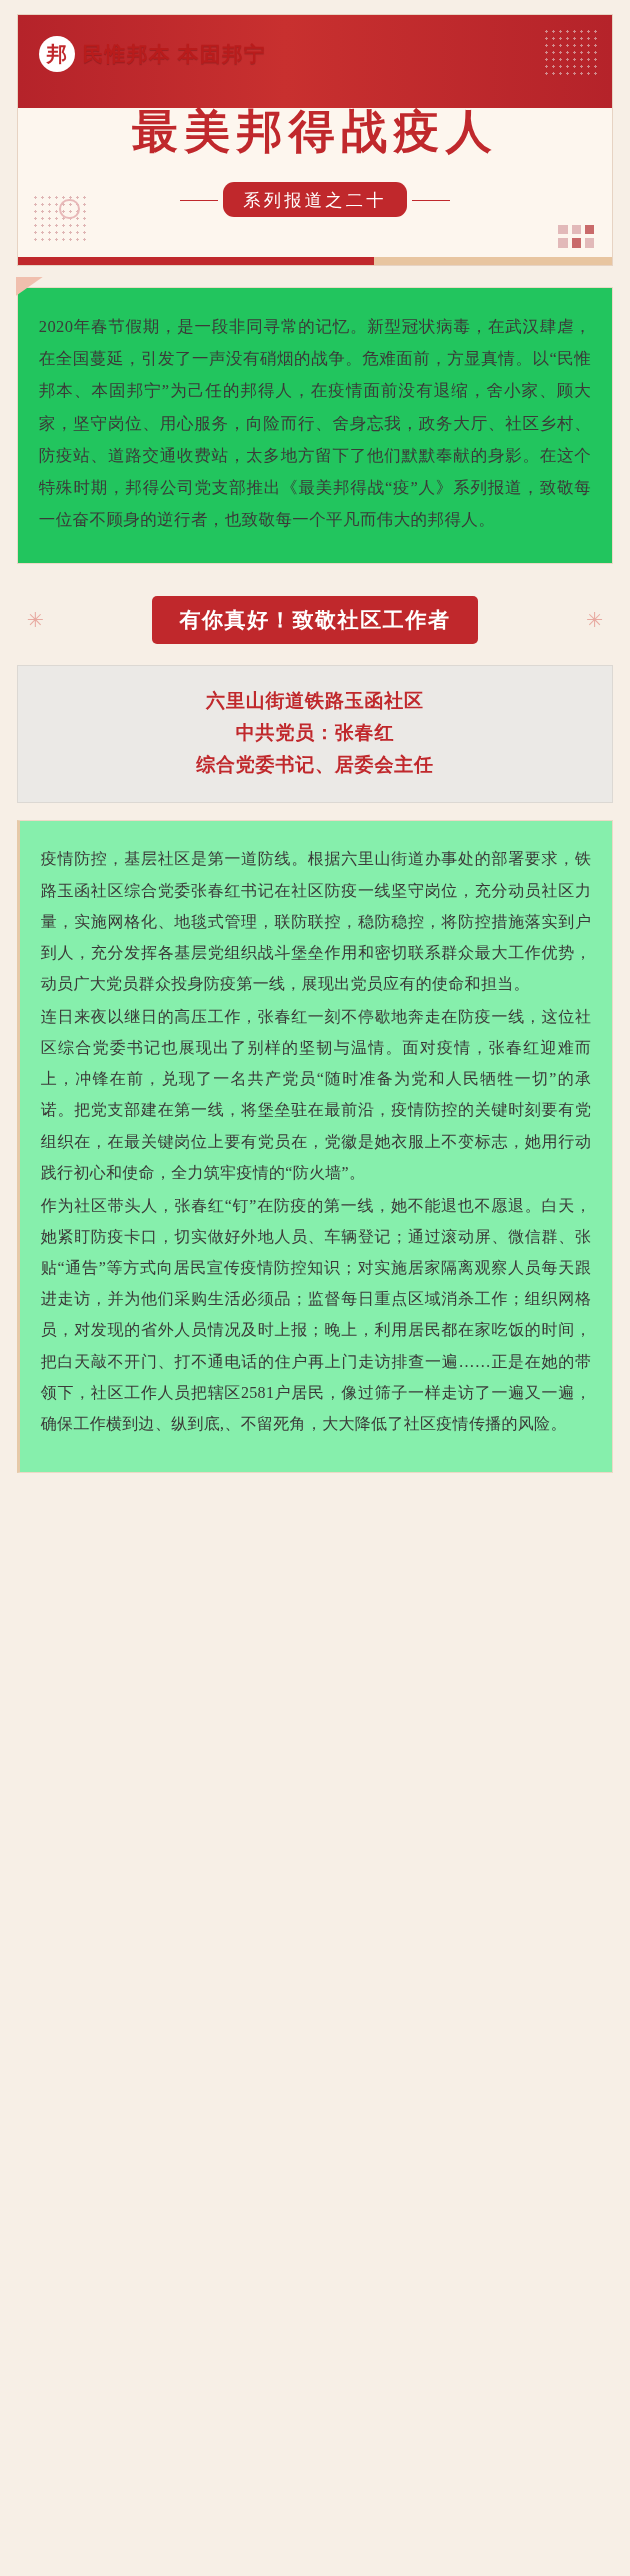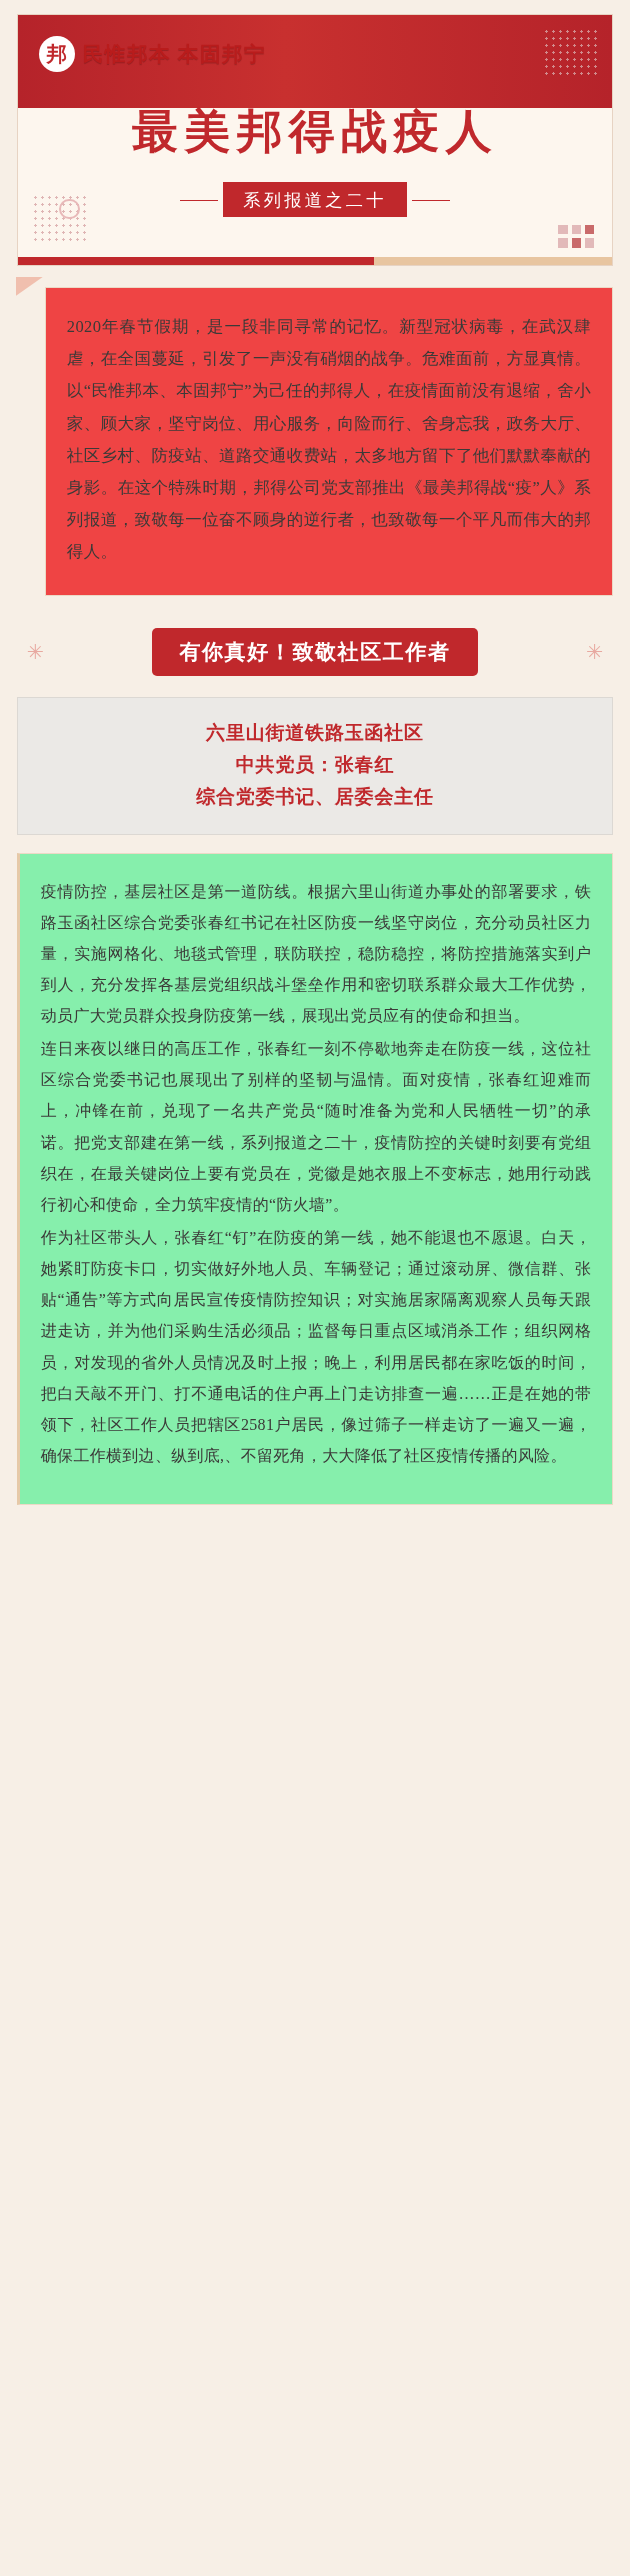--- a/index.html
+++ b/index.html
@@ -82,21 +82,21 @@
     z-index: 6;
   }
   .banner-sub .s {
     display: inline-block;
     background: #c0282c;
     color: #fff;
     font-size: 17.3px;
     letter-spacing: 3.2px;
     padding: 5.5px 20.5px;
     font-family: "Liberation Serif", serif;
-    border-radius: 0;
+    border-radius: 11px;
     position: relative;
   }
   .banner-sub .s:before, .banner-sub .s:after {
     content: "";
     position: absolute;
     top: 50%;
     width: 38px; height: 1.6px;
     background: #c0282c;
   }
   .banner-sub .s:before { left: -43px; }
@@ -132,24 +132,23 @@
     height: 7.9px;
     background: linear-gradient(90deg,#c0282c 0 60%, #e8c5a0 60% 100%);
   }
 
   
   .intro-wrap {
     position: relative;
     margin: 20.5px 17.3px 0 17.3px;
   }
   .intro-card {
-    background: #ef4444;
+    background: #22c55e;
     border: 0.8px solid #ecd9c6;
     padding: 23.6px 20.5px 27px 20.5px;
-    margin-left: 28px;
   }
   .intro-card p {
     margin: 0;
     font-size: 16.5px;
     line-height: 1.95;
     color: #3b3a38;
     text-align: justify;
     letter-spacing: 0.4px;
     font-family: "Liberation Serif", serif;
   }
@@ -275,18 +274,18 @@
   </div>
 
   <div class="person-card">
     <div class="line">六里山街道铁路玉函社区</div>
     <div class="line">中共党员：张春红</div>
     <div class="line">综合党委书记、居委会主任</div>
   </div>
 
   <div class="article">
     <p>疫情防控，基层社区是第一道防线。根据六里山街道办事处的部署要求，铁路玉函社区综合党委张春红书记在社区防疫一线坚守岗位，充分动员社区力量，实施网格化、地毯式管理，联防联控，稳防稳控，将防控措施落实到户到人，充分发挥各基层党组织战斗堡垒作用和密切联系群众最大工作优势，动员广大党员群众投身防疫第一线，展现出党员应有的使命和担当。</p>
-    <p>连日来夜以继日的高压工作，张春红一刻不停歇地奔走在防疫一线，这位社区综合党委书记也展现出了别样的坚韧与温情。面对疫情，张春红迎难而上，冲锋在前，兑现了一名共产党员“随时准备为党和人民牺牲一切”的承诺。把党支部建在第一线，系列报道之二十，疫情防控的关键时刻要有党组织在，在最关键岗位上要有党员在，党徽是她衣服上不变标志，她用行动践行初心和使命，全力筑牢疫情的“防火墙”。</p>
+    <p>连日来夜以继日的高压工作，张春红一刻不停歇地奔走在防疫一线，这位社区综合党委书记也展现出了别样的坚韧与温情。面对疫情，张春红迎难而上，冲锋在前，兑现了一名共产党员“随时准备为党和人民牺牲一切”的承诺。把党支部建在第一线，将堡垒驻在最前沿，疫情防控的关键时刻要有党组织在，在最关键岗位上要有党员在，党徽是她衣服上不变标志，她用行动践行初心和使命，全力筑牢疫情的“防火墙”。</p>
     <p>作为社区带头人，张春红“钉”在防疫的第一线，她不能退也不愿退。白天，她紧盯防疫卡口，切实做好外地人员、车辆登记；通过滚动屏、微信群、张贴“通告”等方式向居民宣传疫情防控知识；对实施居家隔离观察人员每天跟进走访，并为他们采购生活必须品；监督每日重点区域消杀工作；组织网格员，对发现的省外人员情况及时上报；晚上，利用居民都在家吃饭的时间，把白天敲不开门、打不通电话的住户再上门走访排查一遍……正是在她的带领下，社区工作人员把辖区2581户居民，像过筛子一样走访了一遍又一遍，确保工作横到边、纵到底,、不留死角，大大降低了社区疫情传播的风险。</p>
   </div>
 
 </div>
 
 
 </body></html>

